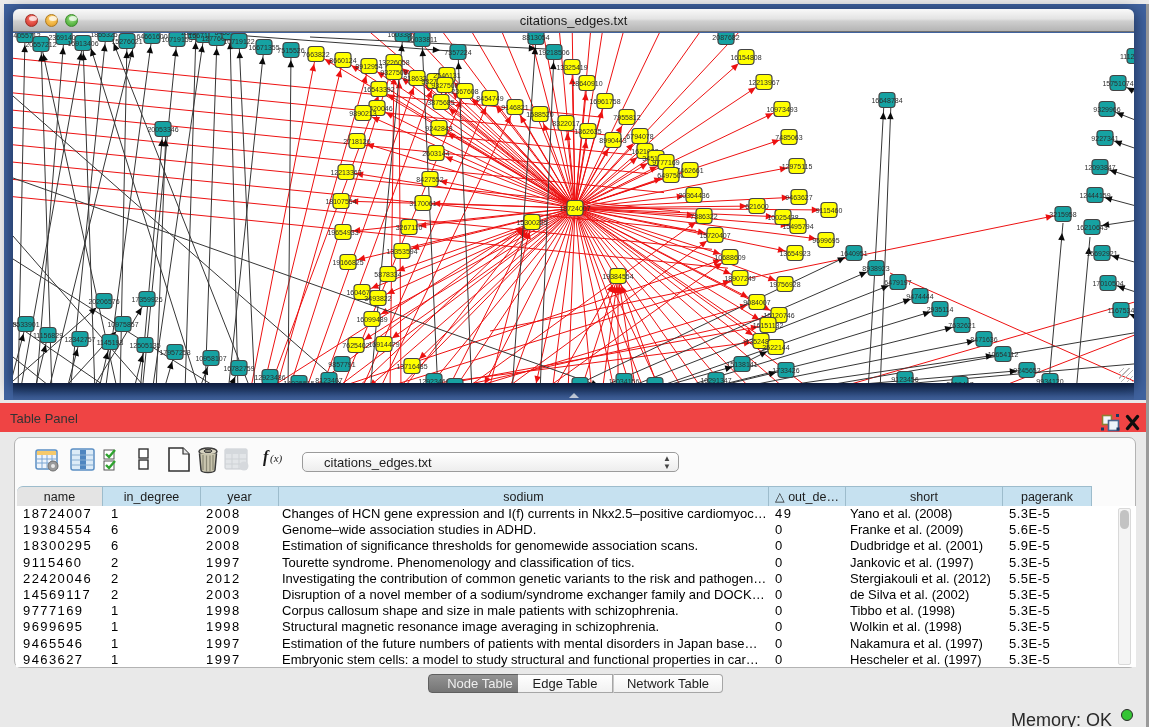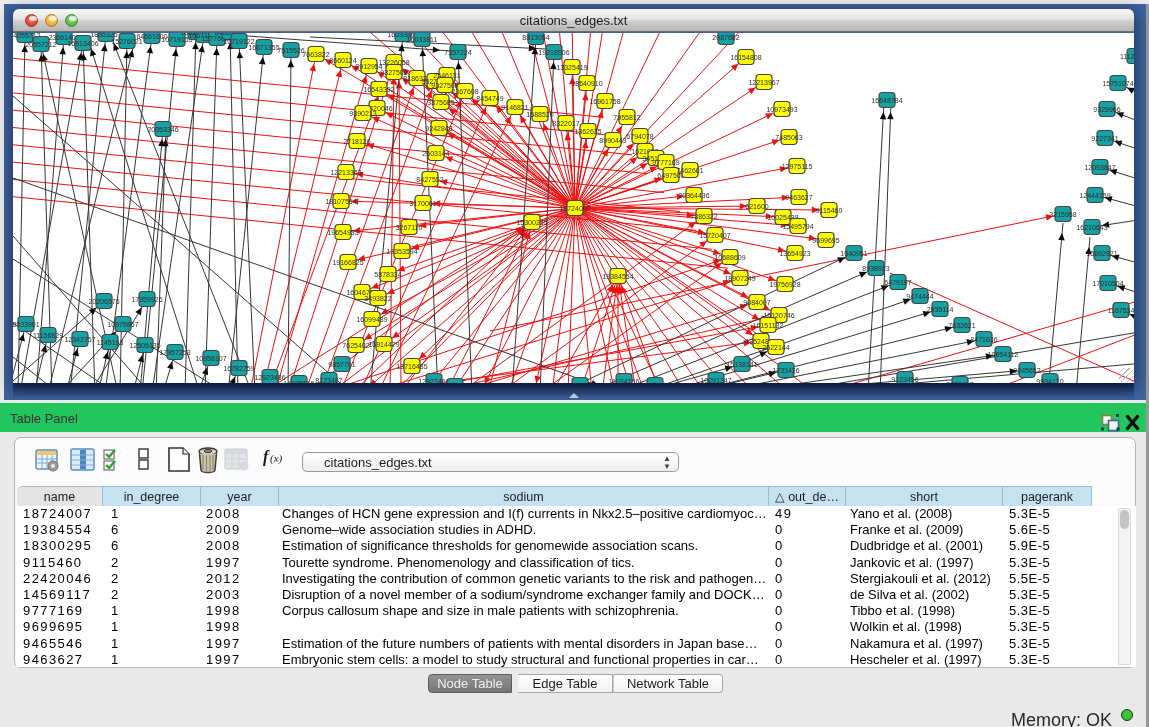--- a/index.html
+++ b/index.html
@@ -11,39 +11,39 @@
 .title{position:absolute;width:100%;text-align:center;top:4px;font-size:13px;color:#1c1c1c}
 .tl{position:absolute;top:5px;width:13px;height:13px;border-radius:50%;}
 .tl:after{content:"";position:absolute;left:2.5px;top:1px;width:8px;height:5px;border-radius:50%;background:rgba(255,255,255,.75)}
 .tl.r{left:12px;background:radial-gradient(circle at 50% 35%,#f98d84 0%,#e8554a 45%,#c03328 100%);border:1px solid #9e2d24}
 .tl.y{left:32px;background:radial-gradient(circle at 50% 35%,#ffd97e 0%,#f3b846 50%,#d8962a 100%);border:1px solid #ad7a20}
 .tl.g{left:52px;background:radial-gradient(circle at 50% 35%,#a9e396 0%,#67c050 50%,#3f9e2e 100%);border:1px solid #3c8a2c}
 .canvas{position:absolute;left:0;top:24px;width:1121px;height:350px;background:#fff;overflow:hidden}
 .grip{position:absolute;right:1px;bottom:1px;width:14px;height:14px;background:
  repeating-linear-gradient(135deg,transparent 0 3px,#b9b9b9 3px 4px)}
 .tablepanel{transform:translateZ(0);position:absolute;left:0;top:400px;width:1146px;height:327px;background:#e9e9e9}
-.tphead{position:absolute;left:0;top:3px;width:100%;height:29px;background:#22c55e}
+.tphead{position:absolute;left:0;top:3px;width:100%;height:29px;background:#ef4444}
 .tphead .t{position:absolute;left:10px;top:8px;font-size:13px;color:#333}
 .panel{position:absolute;left:14px;top:37px;width:1122px;height:231px;background:#fbfbfb;border:1px solid #b3b3b3;border-radius:7px}
 .toolbar{position:absolute;left:0;top:0;width:100%;height:48px}
 .combo{position:absolute;left:287px;top:14px;width:377px;height:20px;border:1px solid #9b9b9b;border-radius:5px;background:linear-gradient(180deg,#ffffff,#ededed);font-size:13px;color:#1d1d1d;line-height:19px;padding-left:21px}
 .combo .arr{position:absolute;right:7px;top:2px;font-size:8px;color:#444;line-height:8px}
 .thead{position:absolute;left:1px;top:48px;height:20px;font-size:12.5px;color:#1c1c1c}
 .th{position:absolute;top:0;height:28px;background:#c6e1f0;border-right:1px solid #9dbccc;border-top:1px solid #9dbccc;border-bottom:1px solid #8fb0c0;text-align:center;line-height:20px}
 .trows{position:absolute;left:1px;top:68px;width:1120px;height:161px;overflow:hidden;background:#fff;font-size:13px;color:#000}
 .trow{position:relative;height:16.2px;line-height:16.2px;white-space:nowrap}
 .trow div{position:absolute;overflow:hidden;white-space:nowrap;top:0;height:16.2px}
 .c0{left:7px;width:86px;letter-spacing:1.4px}.c1{left:95px;width:88px;letter-spacing:1.4px}.c2{left:190px;width:80px;letter-spacing:1.4px}
 .c3{left:266px;width:492px}.c4{left:759px;width:70px;letter-spacing:1.4px}.c5{left:834px;width:158px}
 .c6{left:993px;width:90px;letter-spacing:0.5px}
 .vsb{position:absolute;right:4px;top:70px;width:13px;height:157px;background:#f4f4f4;border:1px solid #d9d9d9;border-radius:2px}
 .vsb .thumb{position:absolute;left:1px;top:1px;width:9px;height:19px;background:#c3c3c3;border-radius:5px}
 .seg{position:absolute;left:428px;top:274px;height:19px;font-size:13px}
 .seg .s{position:absolute;top:0;height:19px;line-height:18px;text-align:center;background:linear-gradient(180deg,#ffffff,#f1f1f1);border:1px solid #a6a6a6;color:#1d1d1d}
-.s1{left:0;width:84px;border-radius:4px 0 0 4px;background:linear-gradient(180deg,#939393,#757575)!important;color:#efefef!important;border-color:#5f5f5f!important}
+.s1{left:0;width:104px;border-radius:4px 0 0 4px;background:linear-gradient(180deg,#939393,#757575)!important;color:#efefef!important;border-color:#5f5f5f!important}
 .s2{left:90px;width:95px;border-left:none!important}
 .s3{left:185px;width:110px;border-left:1px solid #c9c9c9!important;border-radius:0 4px 4px 0}
 .status{position:absolute;left:0;top:300px;width:100%;height:27px}
 .mem{position:absolute;right:34px;top:10px;font-size:18px;color:#2a2a2a}
 .dot{position:absolute;left:1121px;top:9px;width:12px;height:12px;border-radius:50%;border:1.5px solid #2a2a2a;background:#35c535}
 </style></head><body>
 <div class="desktop"></div>
 <div class="rightedge"></div>
 <div style="position:absolute;left:0;top:0;width:1149px;height:4px;background:#ececec"></div>
 <div style="position:absolute;left:0;top:0;width:4px;height:400px;background:#ececec"></div>
@@ -884,20 +884,21 @@
           <div class="c2">1998</div>
           <div class="c3">Corpus callosum shape and size in male patients with schizophrenia.</div>
           <div class="c4">0</div>
           <div class="c5">Tibbo et al. (1998)</div>
           <div class="c6">5.3E-5</div>
         </div>
 <div class="trow">
           <div class="c0">9699695</div>
           <div class="c1">1</div>
           <div class="c2">1998</div>
+          <div class="c3">Structural magnetic resonance image averaging in schizophrenia.</div>
           <div class="c4">0</div>
           <div class="c5">Wolkin et al. (1998)</div>
           <div class="c6">5.3E-5</div>
         </div>
 <div class="trow">
           <div class="c0">9465546</div>
           <div class="c1">1</div>
           <div class="c2">1997</div>
           <div class="c3">Estimation of the future numbers of patients with mental disorders in Japan base…</div>
           <div class="c4">0</div>

